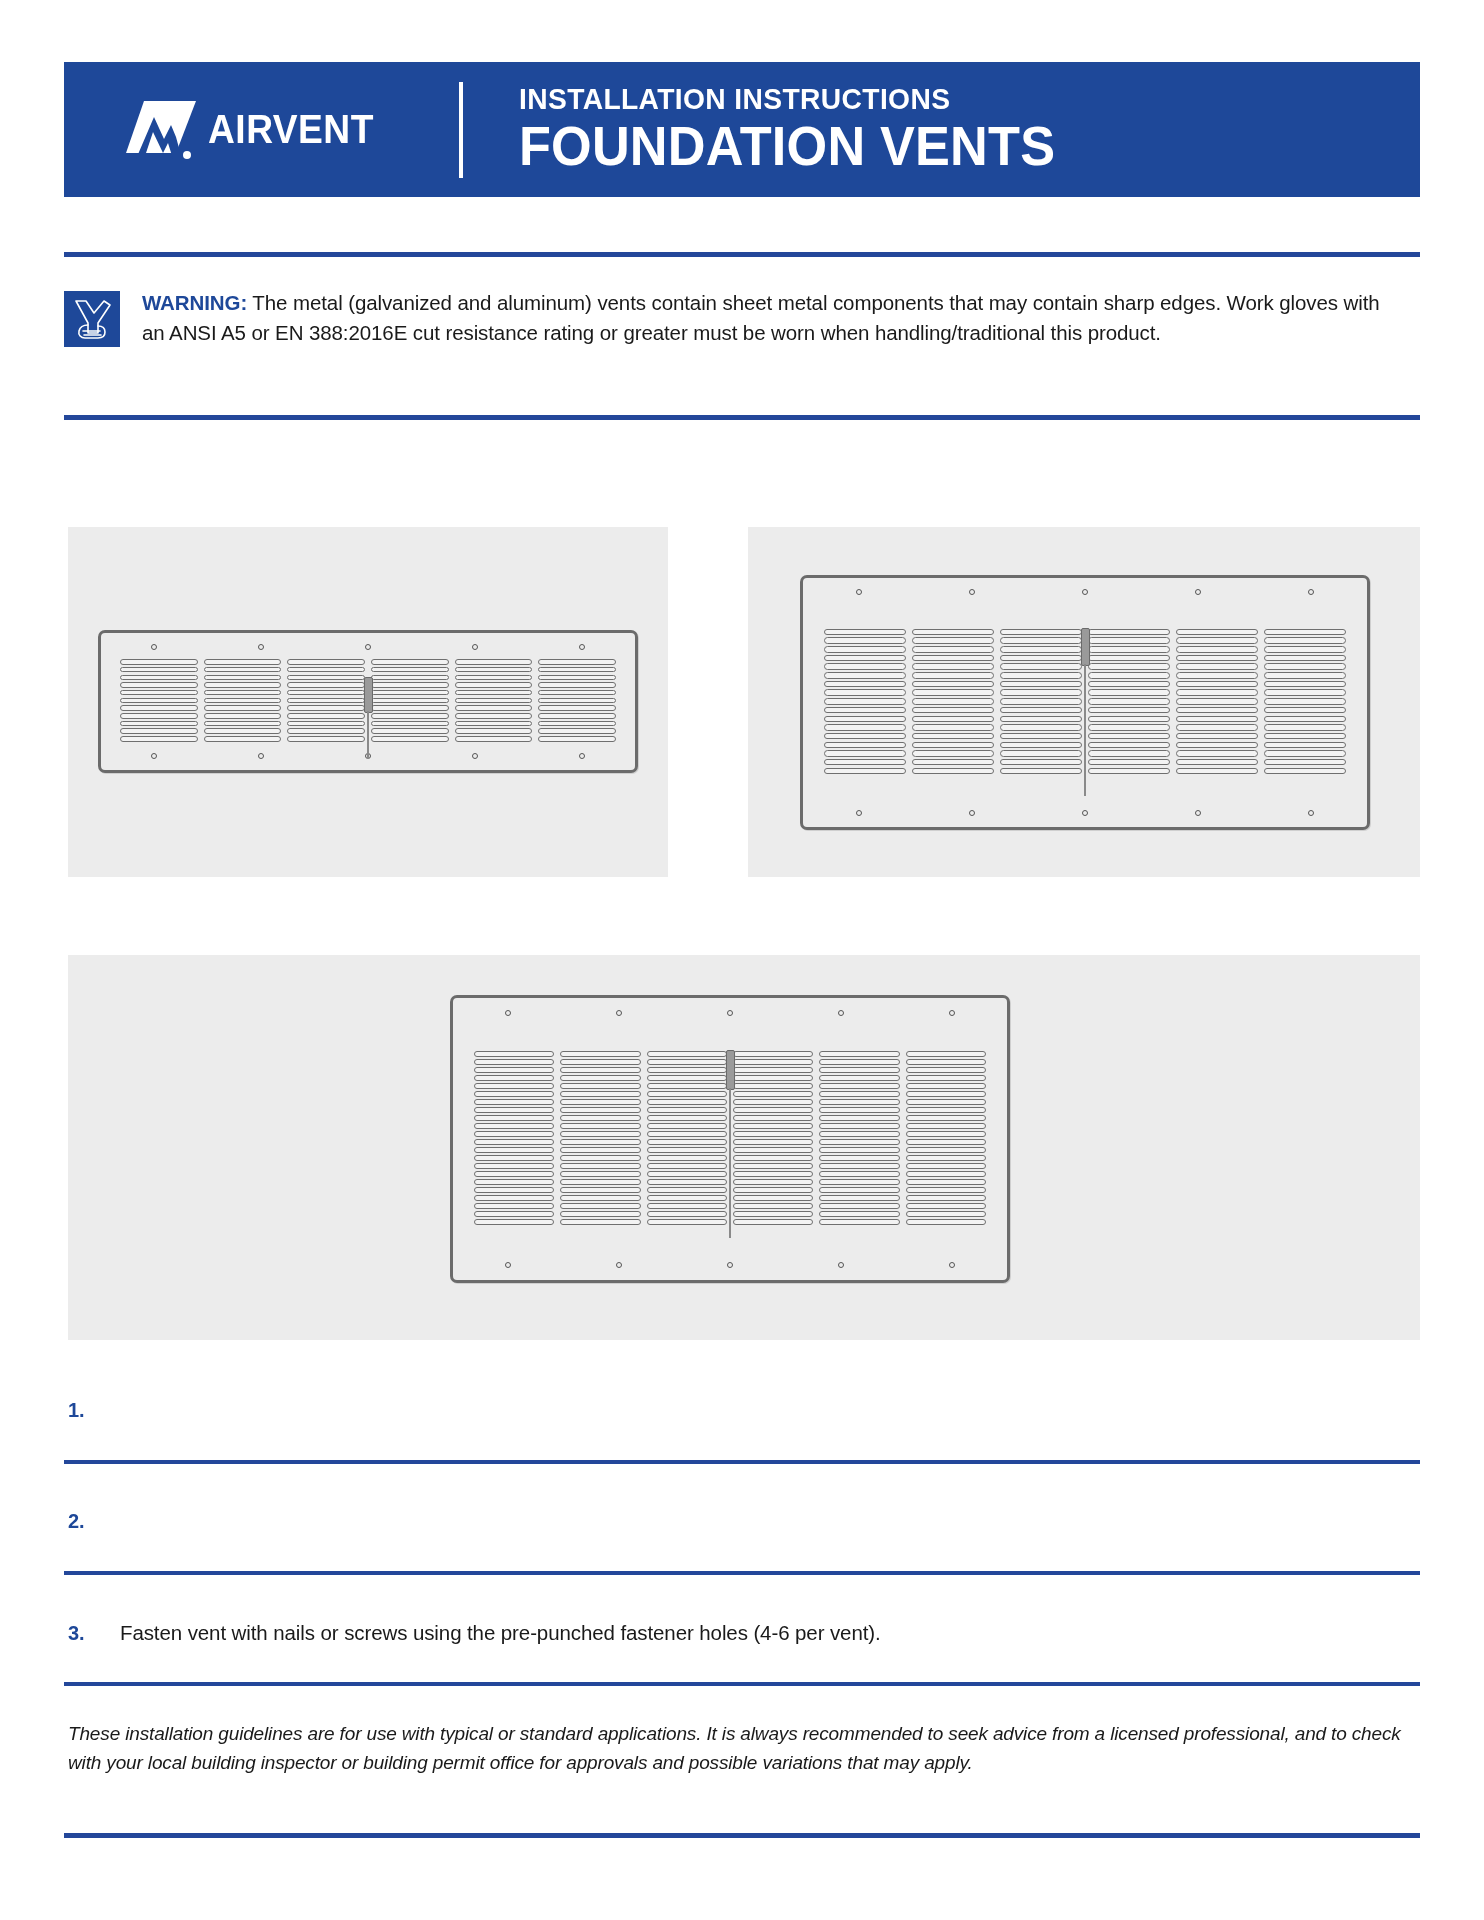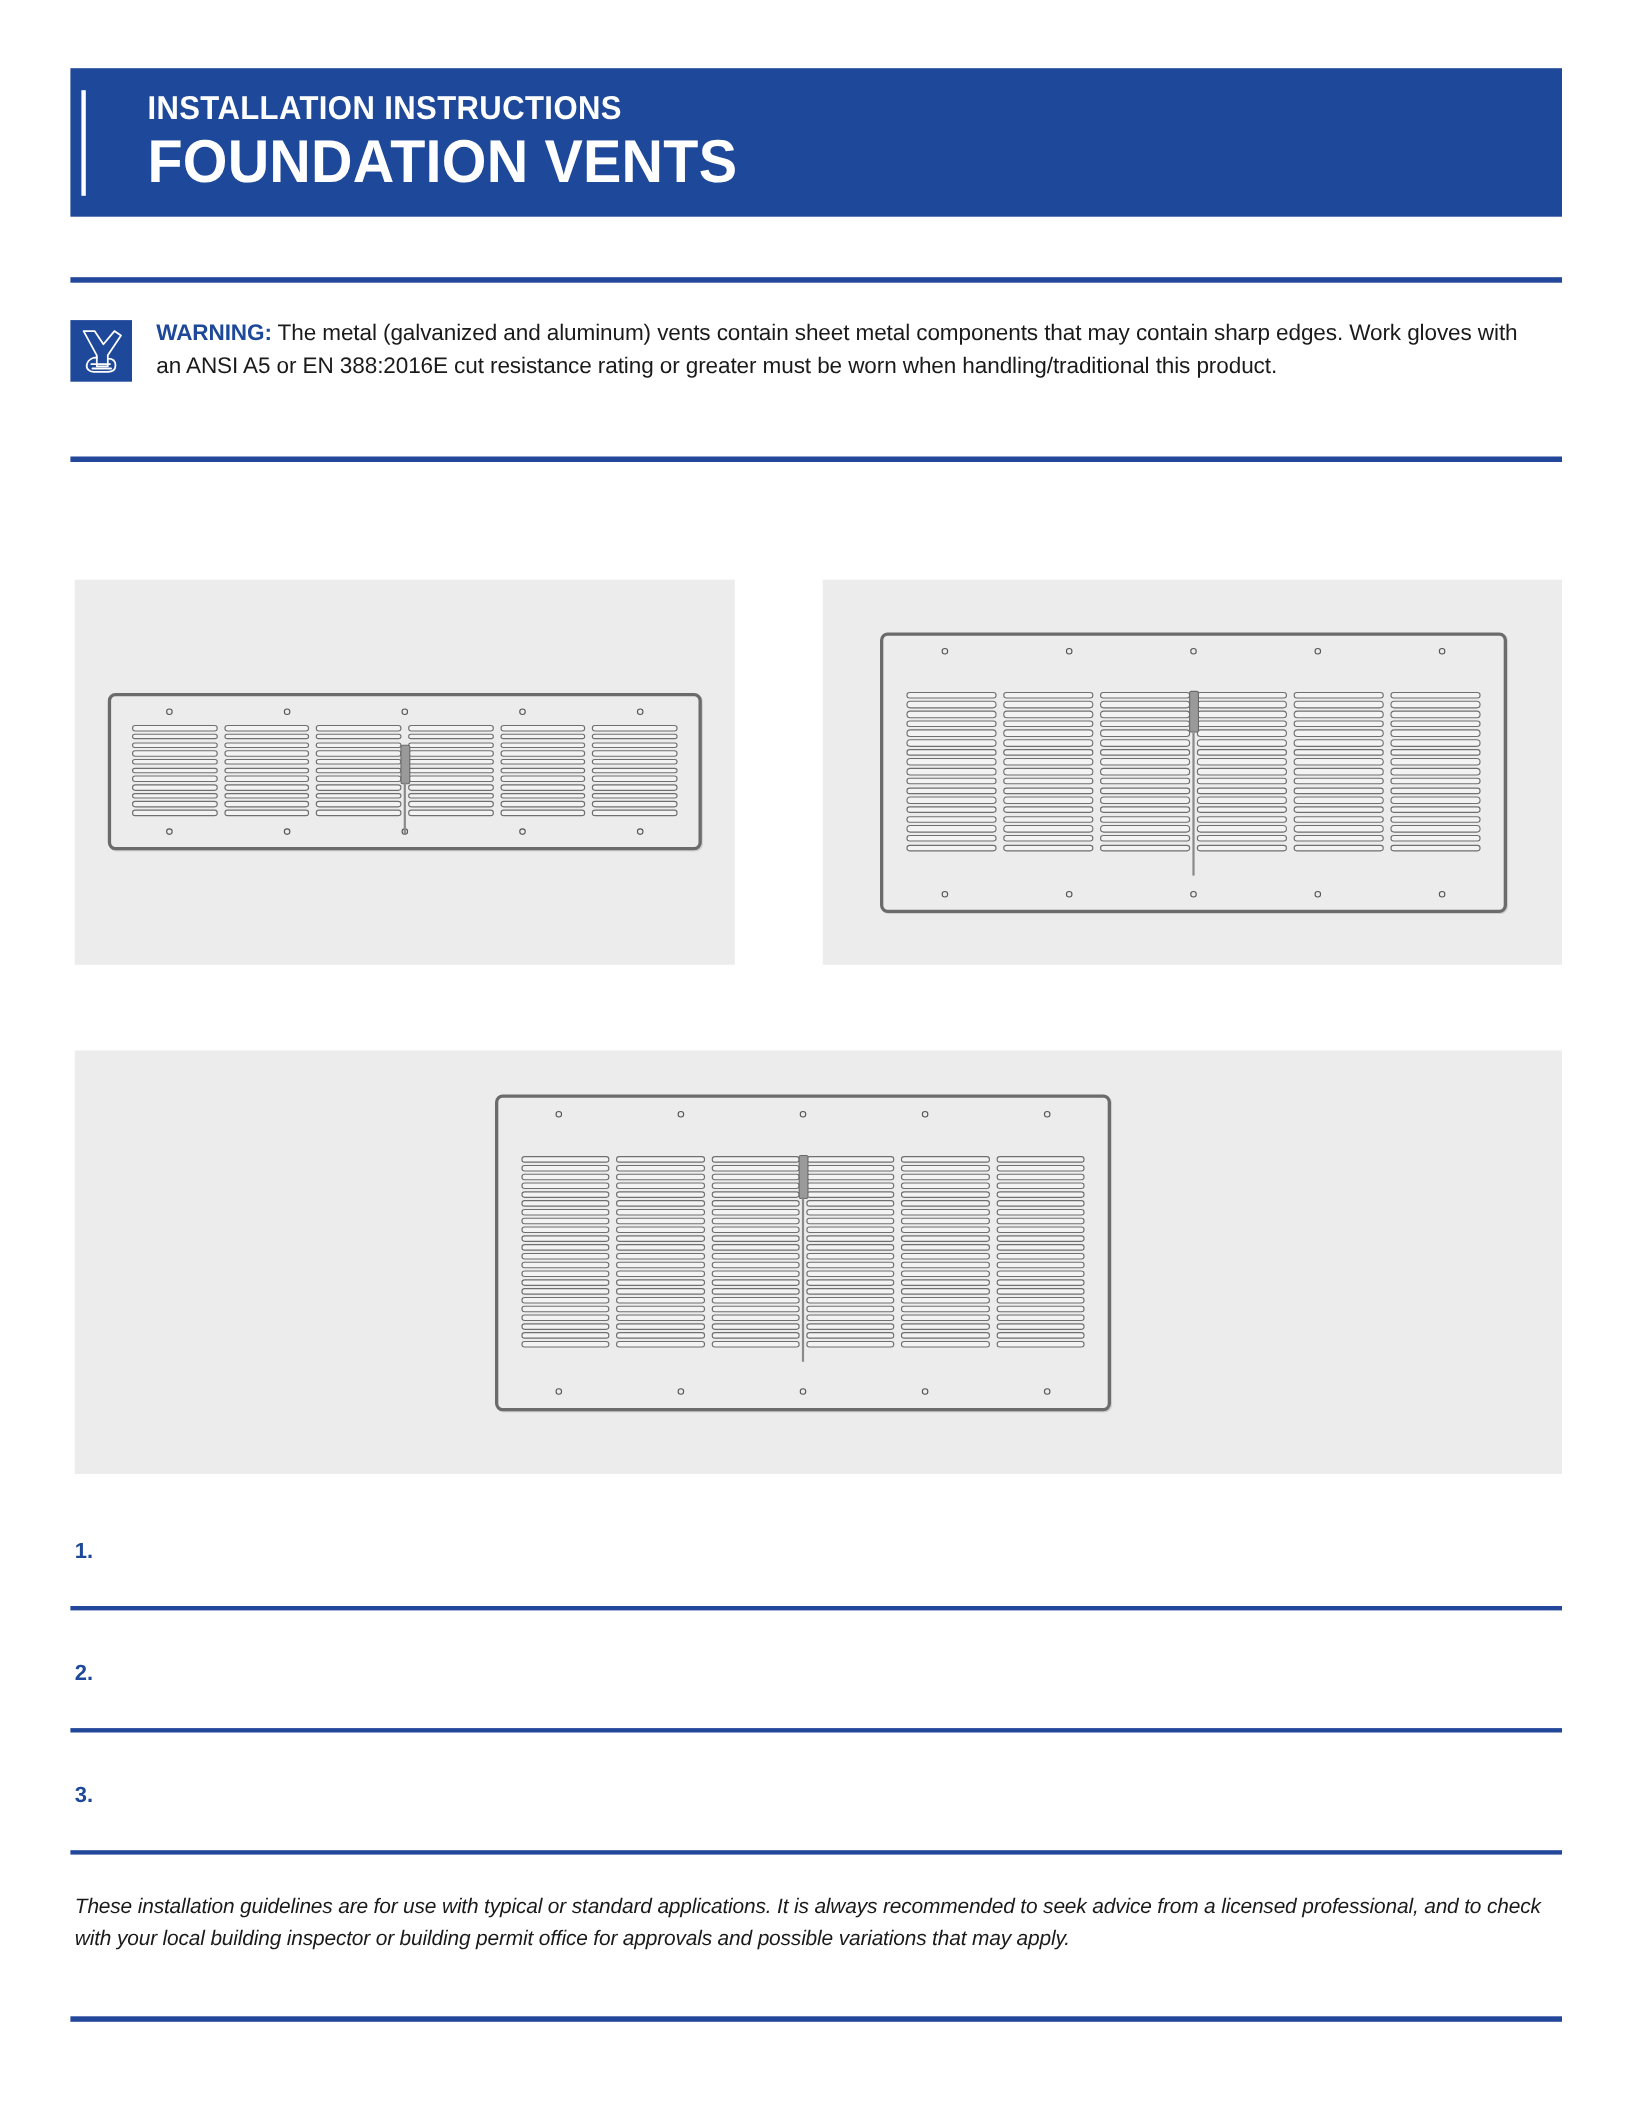--- a/index.html
+++ b/index.html
@@ -240,20 +240,30 @@
     font-weight: normal;
     padding: 0 14px;
   }
 </style>
 </head>
 <body>
 
 <div class="page">
 
   <div class="header">
+    <div class="logo-block">
+      <span class="logo-mark">
+        <svg width="74" height="62" viewBox="0 0 74 62" aria-hidden="true">
+          <polygon points="20,2 72,2 52,54 2,54" fill="#ffffff"></polygon>
+          <path d="M12,60 L30,18 L40,40 L47,26 L52,38 L58,60 L49,60 L44,44 L39,54 L29,33 L20,60 Z" fill="#1e4899"></path>
+          <circle cx="63" cy="56" r="4" fill="#ffffff"></circle>
+        </svg>
+      </span>
+      <span class="logo-word">AIRVENT</span>
+    </div>
     <div class="header-divider"></div>
     <div class="header-titles">
       <div class="hdr-sub">INSTALLATION INSTRUCTIONS</div>
       <div class="hdr-main">FOUNDATION VENTS</div>
     </div>
   </div>
 
   <div class="rule" style="top:252px;"></div>
   <div class="rule" style="top:415px;"></div>
 
@@ -683,20 +693,21 @@
   </div>
   <div class="rule thin" style="top:1460px;"></div>
 
   <div class="step" style="top:1510px;">
     <span class="step-num">2.</span>
   </div>
   <div class="rule thin" style="top:1571px;"></div>
 
   <div class="step" style="top:1621px;">
     <span class="step-num">3.</span>
+    <span class="step-text">Fasten vent with nails or screws using the pre-punched fastener holes (4-6 per vent).</span>
   </div>
   <div class="rule thin" style="top:1682px;"></div>
 
   <div class="disclaimer">These installation guidelines are for use with typical or standard applications. It is always recommended to seek advice from a licensed professional, and to check with your local building inspector or building permit office for approvals and possible variations that may apply.</div>
 
   <div class="rule" style="top:1833px;"></div>
 
 </div>
 
 </body></html>

